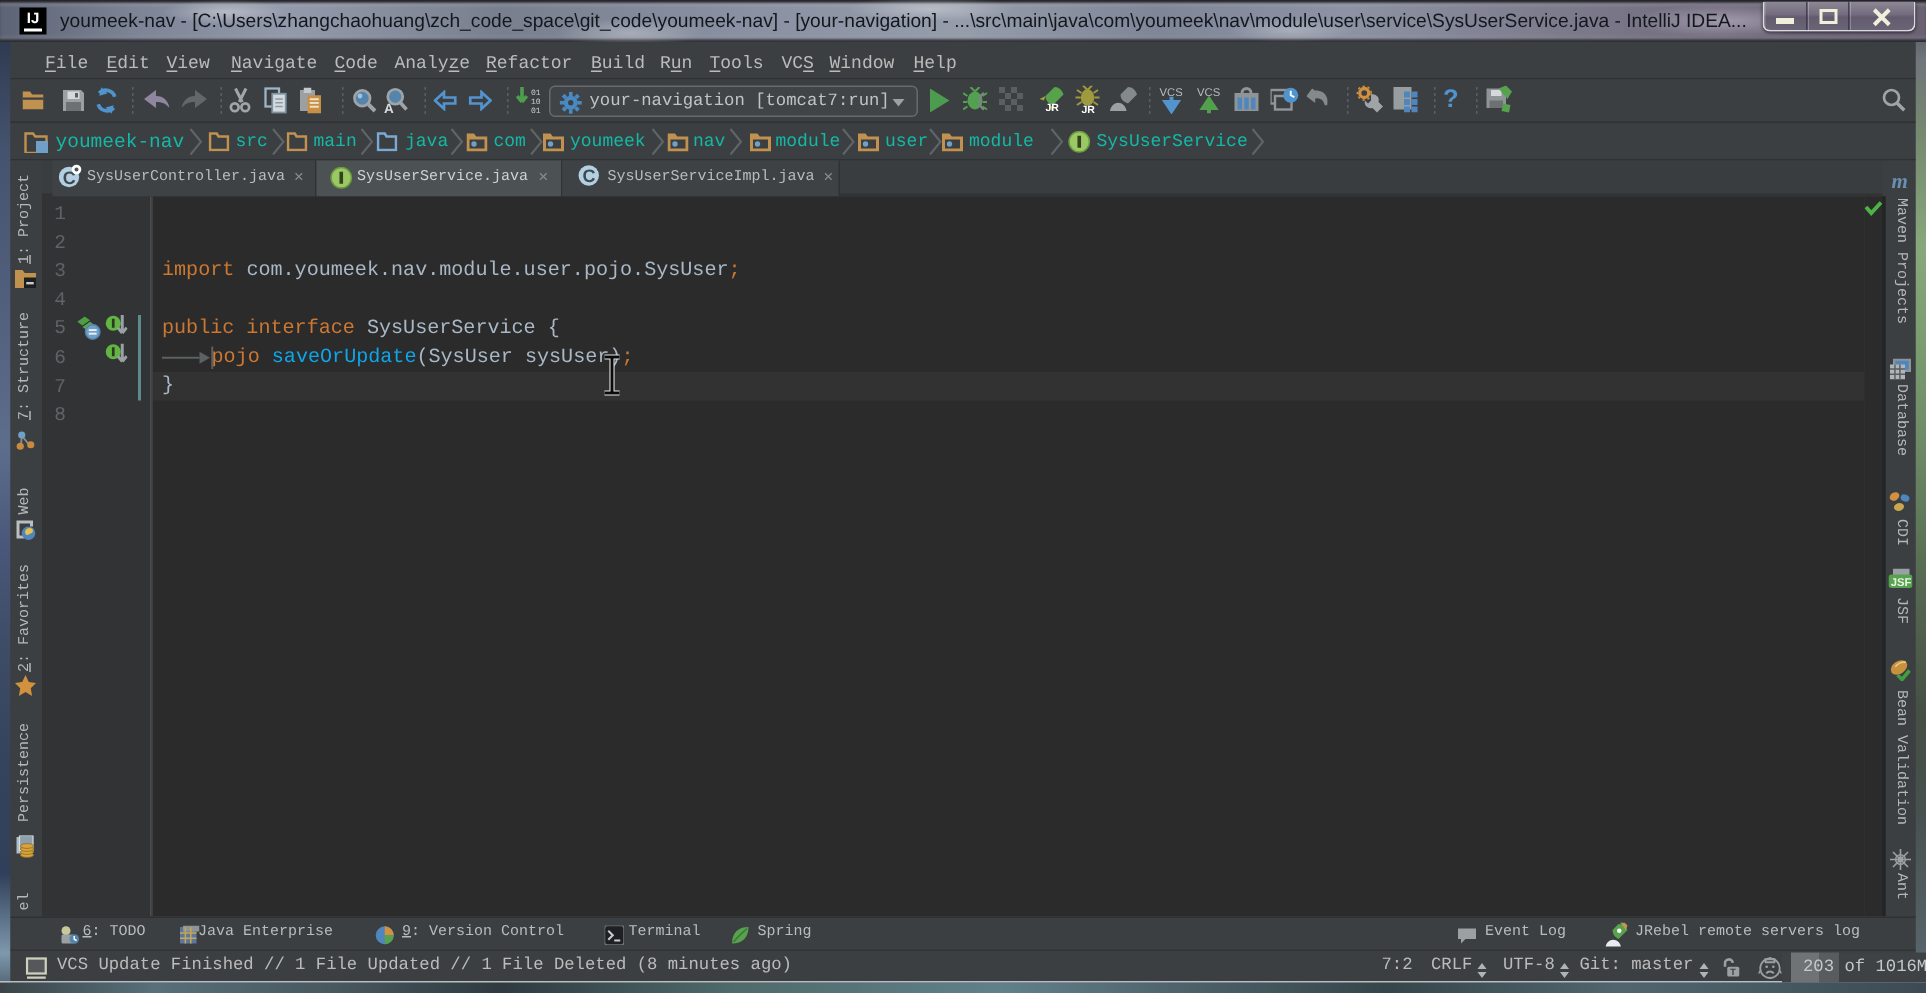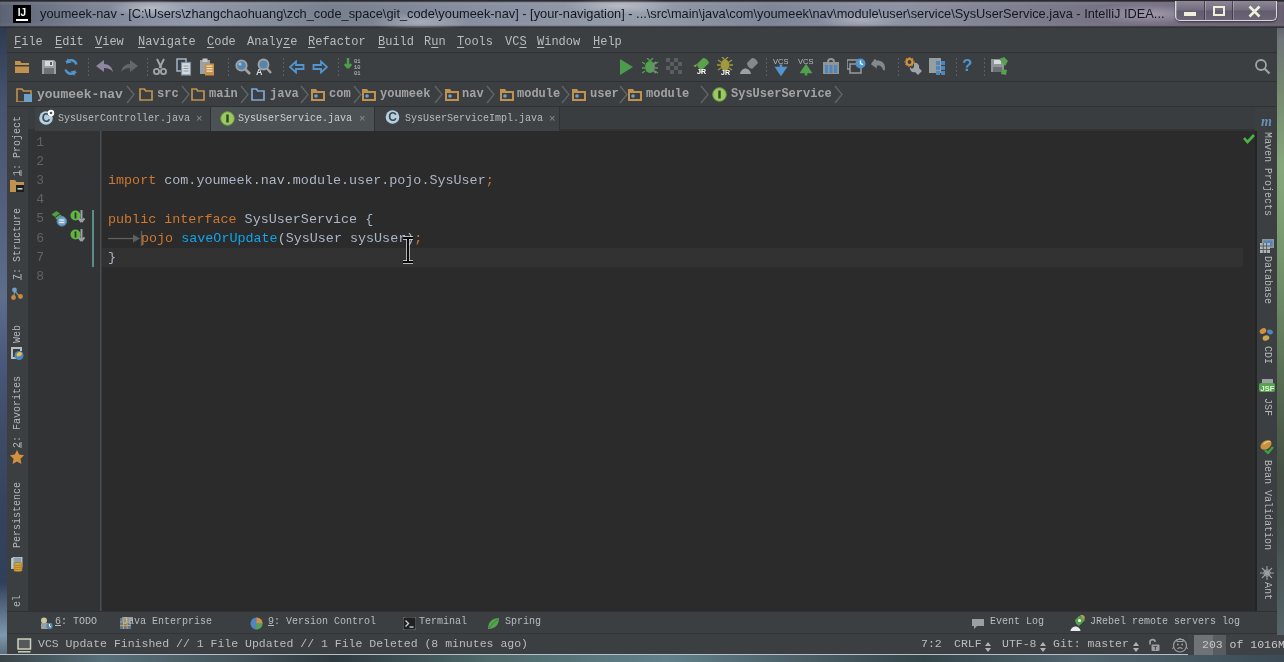--- a/index.html
+++ b/index.html
@@ -34,31 +34,31 @@
   #wbtns { left:1175px; top:1px; width:102px; height:20px; border:1px solid #d8dbe0; border-top:none;
     border-radius:0 0 5px 5px; overflow:hidden; display:flex;
     background:linear-gradient(180deg,#8d8795 0%,#746d80 45%,#635c6e 55%,#6b6476 100%);
     box-shadow:0 1px 2px rgba(0,0,0,.5); }
   #wbtns .b { position:relative; height:100%; border-right:1px solid rgba(60,52,70,.8); box-shadow:inset 1px 0 0 rgba(255,255,255,.25); }
   #wbtns .b:last-child { border-right:none; }
   .wsym { position:absolute; color:#eef0dc; }
   
   .panel { background:#3c3f41; }
   #menubar { left:7px; top:28px; width:1270px; height:25px; border-bottom:1px solid #2f3234; }
-  .mi { position:absolute; top:7px; font-size:12px; color:#bbbbbb; white-space:pre; }
+  .mi { position:absolute; top:7px; font-size:12px; color:#bbbbbb; white-space:pre;margin-left:16px; }
   .mi u { text-decoration-thickness:1px; text-underline-offset:2px; }
   #toolbar { left:7px; top:53px; width:1270px; height:29px; border-bottom:1px solid #2f3234; }
   .tsep { position:absolute; top:5px; height:19px; width:1px;
     background-image:linear-gradient(#5a5e60 50%, transparent 50%); background-size:1px 4px; }
   #combo { position:absolute; left:359px; top:4px; width:246px; height:21px; background:#404446;
     border:1px solid #666a6c; border-radius:4px; }
   #combo .ct { position:absolute; left:26px; top:3px; font-size:11.5px; color:#bfc3c5; white-space:pre; }
   #combo .arr { position:absolute; right:8px; top:8px; width:0; height:0; border:4px solid transparent; border-top:5px solid #9da1a3; }
   #crumbs { left:7px; top:82px; width:1270px; height:25px; border-bottom:1px solid #2f3234; }
-  .crumb { position:absolute; top:5px; font-size:12px; font-weight:bold; color:#a3a3a3; white-space:pre; }
+  .crumb { position:absolute; top:5px; font-size:12px; font-weight:normal; color:#14b8a6; white-space:pre; }
   .chev { position:absolute; top:3px; width:9px; height:19px; }
   
   #tabrow { left:28px; top:107px; width:1227px; height:24px; background:#3a3d3f; border-bottom:2px solid #313335; }
   .tab { position:absolute; top:0; height:24px; background:#3e4244; border-right:1px solid #2f3234; }
   .tab.sel { background:#4c5153; }
   .tabtext { position:absolute; top:6px; font-size:10px; color:#b8bcbe; white-space:pre; }
   .tab.sel .tabtext { color:#ccd2d6; }
   .tabx { position:absolute; top:5px; font-size:11px; color:#8a8f93; font-family:"Liberation Sans",sans-serif; }
   
   #lstripe { left:7px; top:107px; width:21px; height:504px; }
@@ -185,20 +185,38 @@
     <svg style="position:absolute;left:305px;top:7px" width="16" height="14" viewBox="0 0 16 14">
       <path d="M9 1.5 v3.5 H1.5 v4 H9 v3.5 L15 7 z" fill="none" stroke="#5394ce" stroke-width="1.8"></path>
     </svg>
     <span class="tsep" style="left:331px"></span>
     <svg style="position:absolute;left:337px;top:5px" width="20" height="18" viewBox="0 0 20 18">
       <path d="M4 0 v10 M4 10 l-3.2-4 M4 10 l3.2-4" stroke="#4d9e4d" stroke-width="2.4" fill="none"></path>
       <text x="10" y="5" font-size="5.4" fill="#c7cbce" font-family="Liberation Mono">01</text>
       <text x="10" y="11" font-size="5.4" fill="#c7cbce" font-family="Liberation Mono">10</text>
       <text x="10" y="17" font-size="5.4" fill="#c7cbce" font-family="Liberation Mono">01</text>
     </svg>
+    <div id="combo">
+      <svg style="position:absolute;left:6px;top:3px" width="15" height="15" viewBox="0 0 15 15">
+        <g fill="#4a8ac2">
+          <circle cx="7.5" cy="7.5" r="4.6"></circle>
+          <rect x="6.3" y="0.2" width="2.4" height="3"></rect>
+          <rect x="6.3" y="11.8" width="2.4" height="3"></rect>
+          <rect x="0.2" y="6.3" width="3" height="2.4"></rect>
+          <rect x="11.8" y="6.3" width="3" height="2.4"></rect>
+          <rect x="2" y="2" width="2.6" height="2.6" transform="rotate(45 3.3 3.3)"></rect>
+          <rect x="10.4" y="10.4" width="2.6" height="2.6" transform="rotate(45 11.7 11.7)"></rect>
+          <rect x="10.4" y="2" width="2.6" height="2.6" transform="rotate(45 11.7 3.3)"></rect>
+          <rect x="2" y="10.4" width="2.6" height="2.6" transform="rotate(45 3.3 11.7)"></rect>
+        </g>
+        <circle cx="7.5" cy="7.5" r="1.8" fill="#3f4244"></circle>
+      </svg>
+      <span class="ct">your-navigation [tomcat7:run]</span>
+      <span class="arr"></span>
+    </div>
     <svg style="position:absolute;left:612px;top:6px" width="15" height="16" viewBox="0 0 15 16">
       <path d="M1 0 L14 8 L1 16 z" fill="#4d9b4f"></path>
     </svg>
     <svg style="position:absolute;left:635px;top:5px" width="18" height="17" viewBox="0 0 18 17">
       <ellipse cx="8" cy="9" rx="5" ry="6" fill="#53a050"></ellipse>
       <g stroke="#53a050" stroke-width="1.4">
         <path d="M8 3 L5 0 M8 3 L11 0 M3 6 L0 4 M3 10 H0 M3 13 L0 15 M13 6 L16 4 M13 10 h3 M13 13 l3 2"></path>
       </g>
       <path d="M14 4 a6.5 6.5 0 0 0 0 11" stroke="#7e8387" stroke-width="1.6" fill="none"></path>
     </svg>
@@ -545,21 +563,21 @@
       <rect x="1" y="6" width="8" height="6" rx="1" fill="#9aa0a4"></rect>
       <circle cx="9.5" cy="9" r="3.2" fill="#5585ad"></circle>
       <path d="M9.5 7 v2.2 l1.6.8" stroke="#fff" stroke-width="1" fill="none"></path>
     </svg>
     <span class="bi" style="left:48px"><u>6</u>: TODO</span>
     <svg style="position:absolute;left:113px;top:5px" width="13" height="13" viewBox="0 0 13 13">
       <rect x="0" y="1" width="11" height="11" fill="#5b77a0"></rect>
       <rect x="2" y="0" width="11" height="4" fill="#8f9497"></rect>
       <path d="M0 5 h11 M0 8.5 h11 M3.6 1 v11 M7.2 1 v11" stroke="#c8a84e" stroke-width="1"></path>
     </svg>
-    <span class="bi" style="left:115px">Java Enterprise</span>
+    <span class="bi" style="left:125px">Java Enterprise</span>
     <svg style="position:absolute;left:243px;top:5px" width="13" height="13" viewBox="0 0 13 13">
       <circle cx="6.5" cy="6.5" r="6" fill="#4f86bd"></circle>
       <path d="M6.5 6.5 L6.5 .5 A6 6 0 0 1 12.5 6.5 z" fill="#d2913e"></path>
       <path d="M6.5 6.5 L12.5 6.5 A6 6 0 0 1 6.5 12.5 z" fill="#57a24e"></path>
     </svg>
     <span class="bi" style="left:261px"><u>9</u>: Version Control</span>
     <svg style="position:absolute;left:396px;top:5px" width="13" height="13" viewBox="0 0 13 13">
       <rect x="0" y="0" width="13" height="13" rx="2" fill="#1e2022" stroke="#707478" stroke-width="1"></rect>
       <path d="M2.5 3.5 L5.5 6.5 L2.5 9.5" stroke="#c8ccce" stroke-width="1.4" fill="none"></path>
       <path d="M6.5 10 h4" stroke="#c8ccce" stroke-width="1.4"></path>

